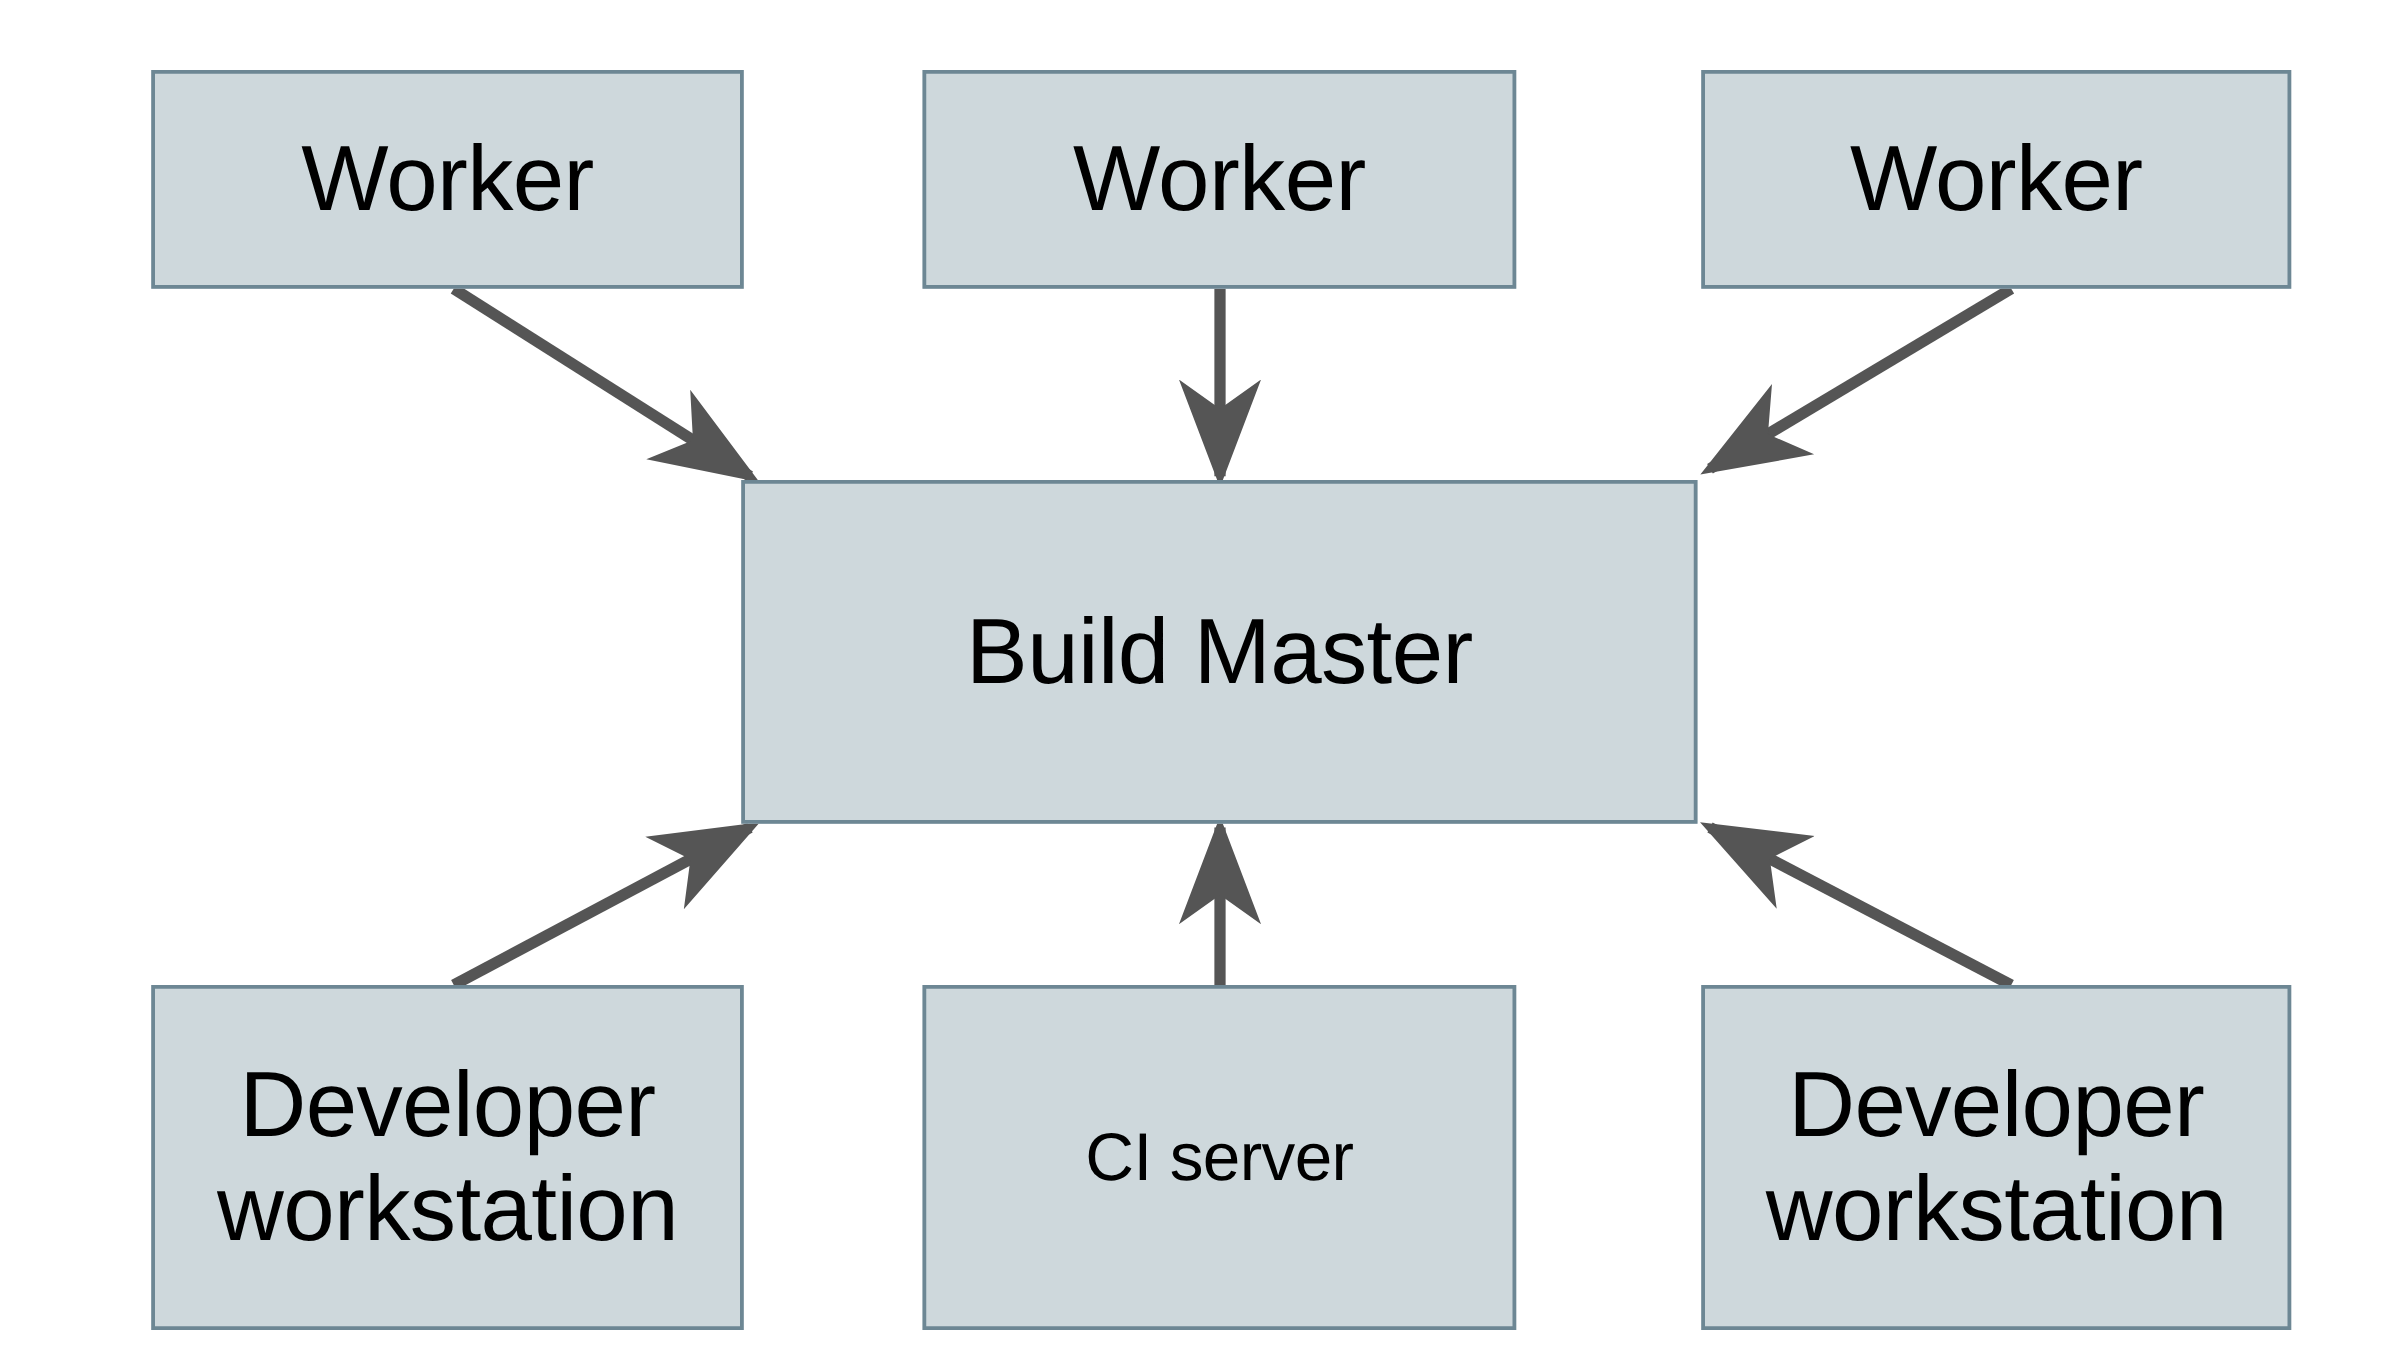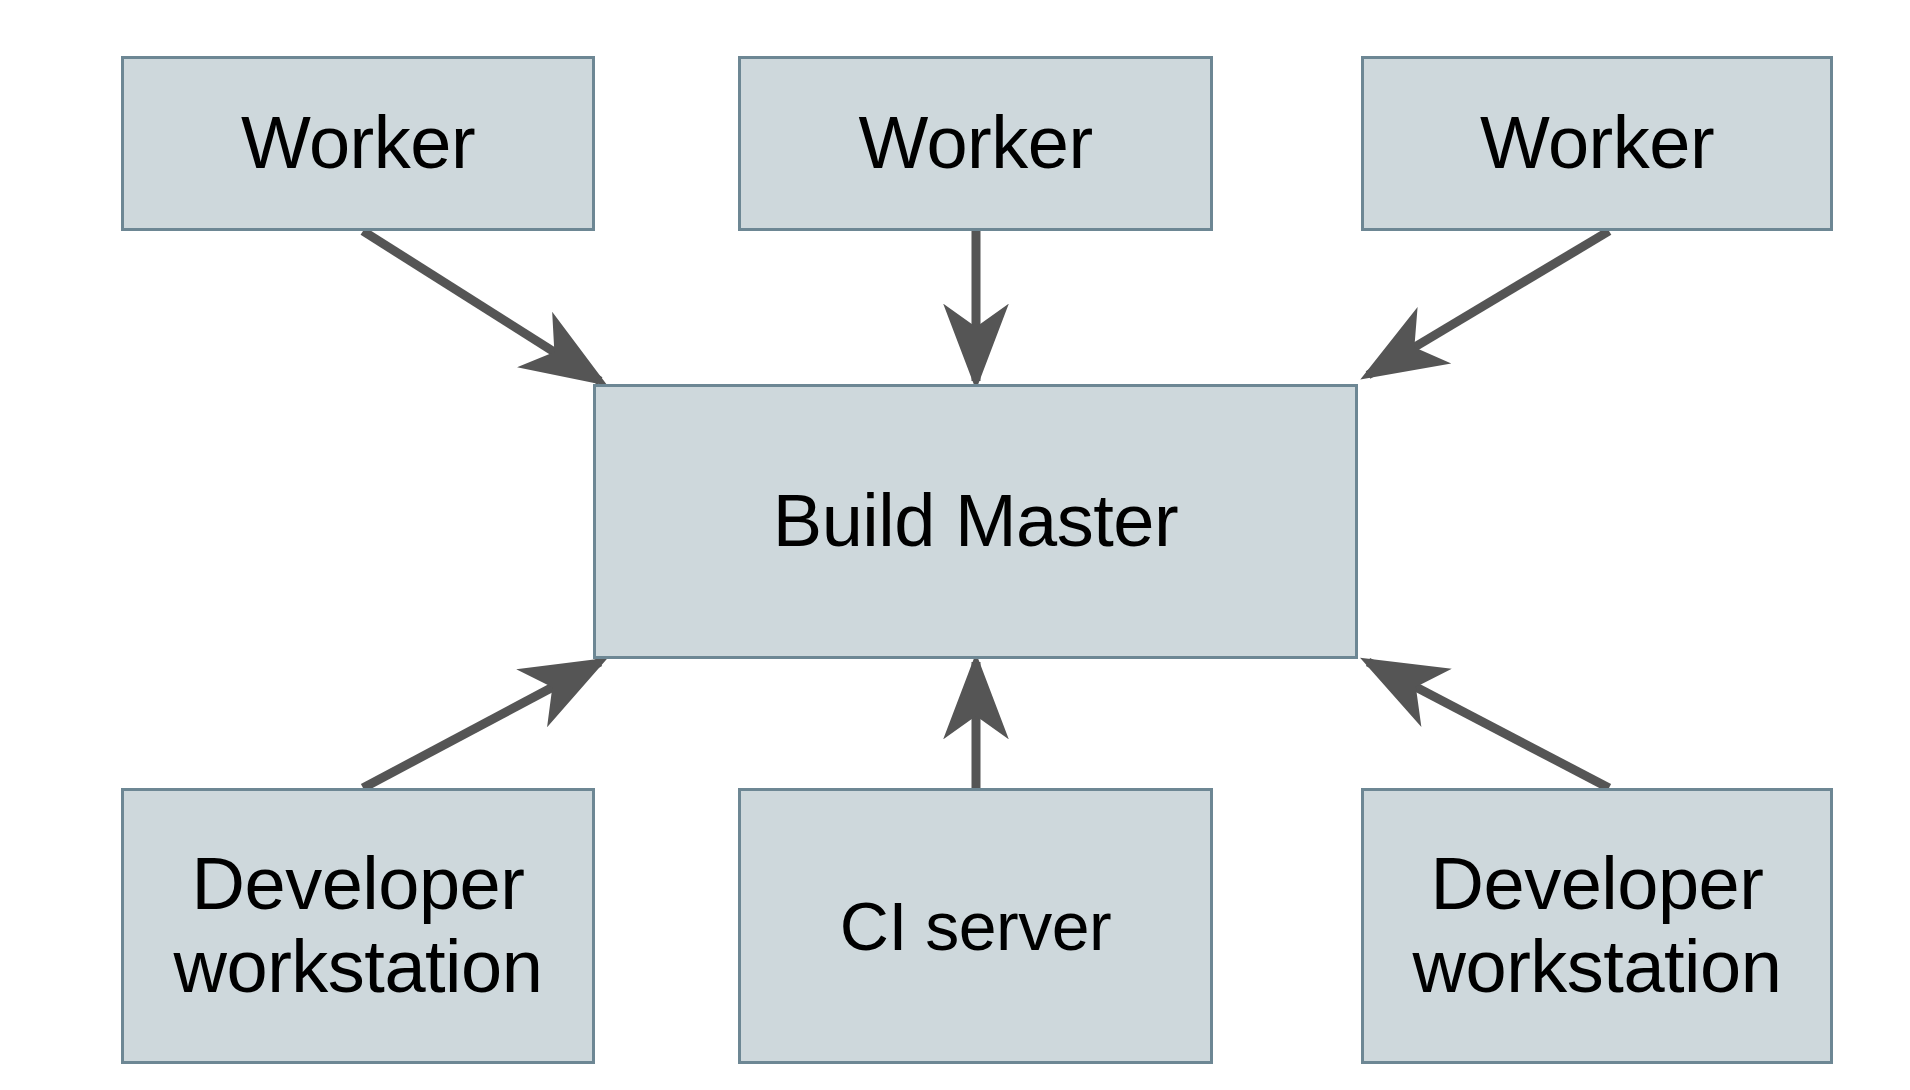--- a/index.html
+++ b/index.html
@@ -83,21 +83,21 @@
 
   <div class="node" style="left: 593px; top: 370px; width: 765px; height: 275px; font-size: 74px; background: rgb(206, 216, 220); border-color: rgb(109, 135, 148); color: rgb(0, 0, 0);">
     <span class="node-label">Build Master</span>
   </div>
 
   <div class="node" style="left: 121px; top: 774px; width: 474px; height: 276px; font-size: 74px; background: rgb(206, 216, 220); border-color: rgb(109, 135, 148); color: rgb(0, 0, 0);">
     <span class="node-label">Developer
 workstation</span>
   </div>
 
-  <div class="node" style="left: 738px; top: 774px; width: 475px; height: 276px; font-size: 68px; background: rgb(206, 216, 220); border-color: rgb(109, 135, 148); color: rgb(0, 0, 0);">
+  <div class="node" style="left: 738px; top: 774px; width: 475px; height: 276px; font-size: 54px; background: rgb(206, 216, 220); border-color: rgb(109, 135, 148); color: rgb(0, 0, 0);">
     <span class="node-label">CI server</span>
   </div>
 
   <div class="node" style="left: 1361px; top: 774px; width: 472px; height: 276px; font-size: 74px; background: rgb(206, 216, 220); border-color: rgb(109, 135, 148); color: rgb(0, 0, 0);">
     <span class="node-label">Developer
 workstation</span>
   </div>
 
 </div>
 

